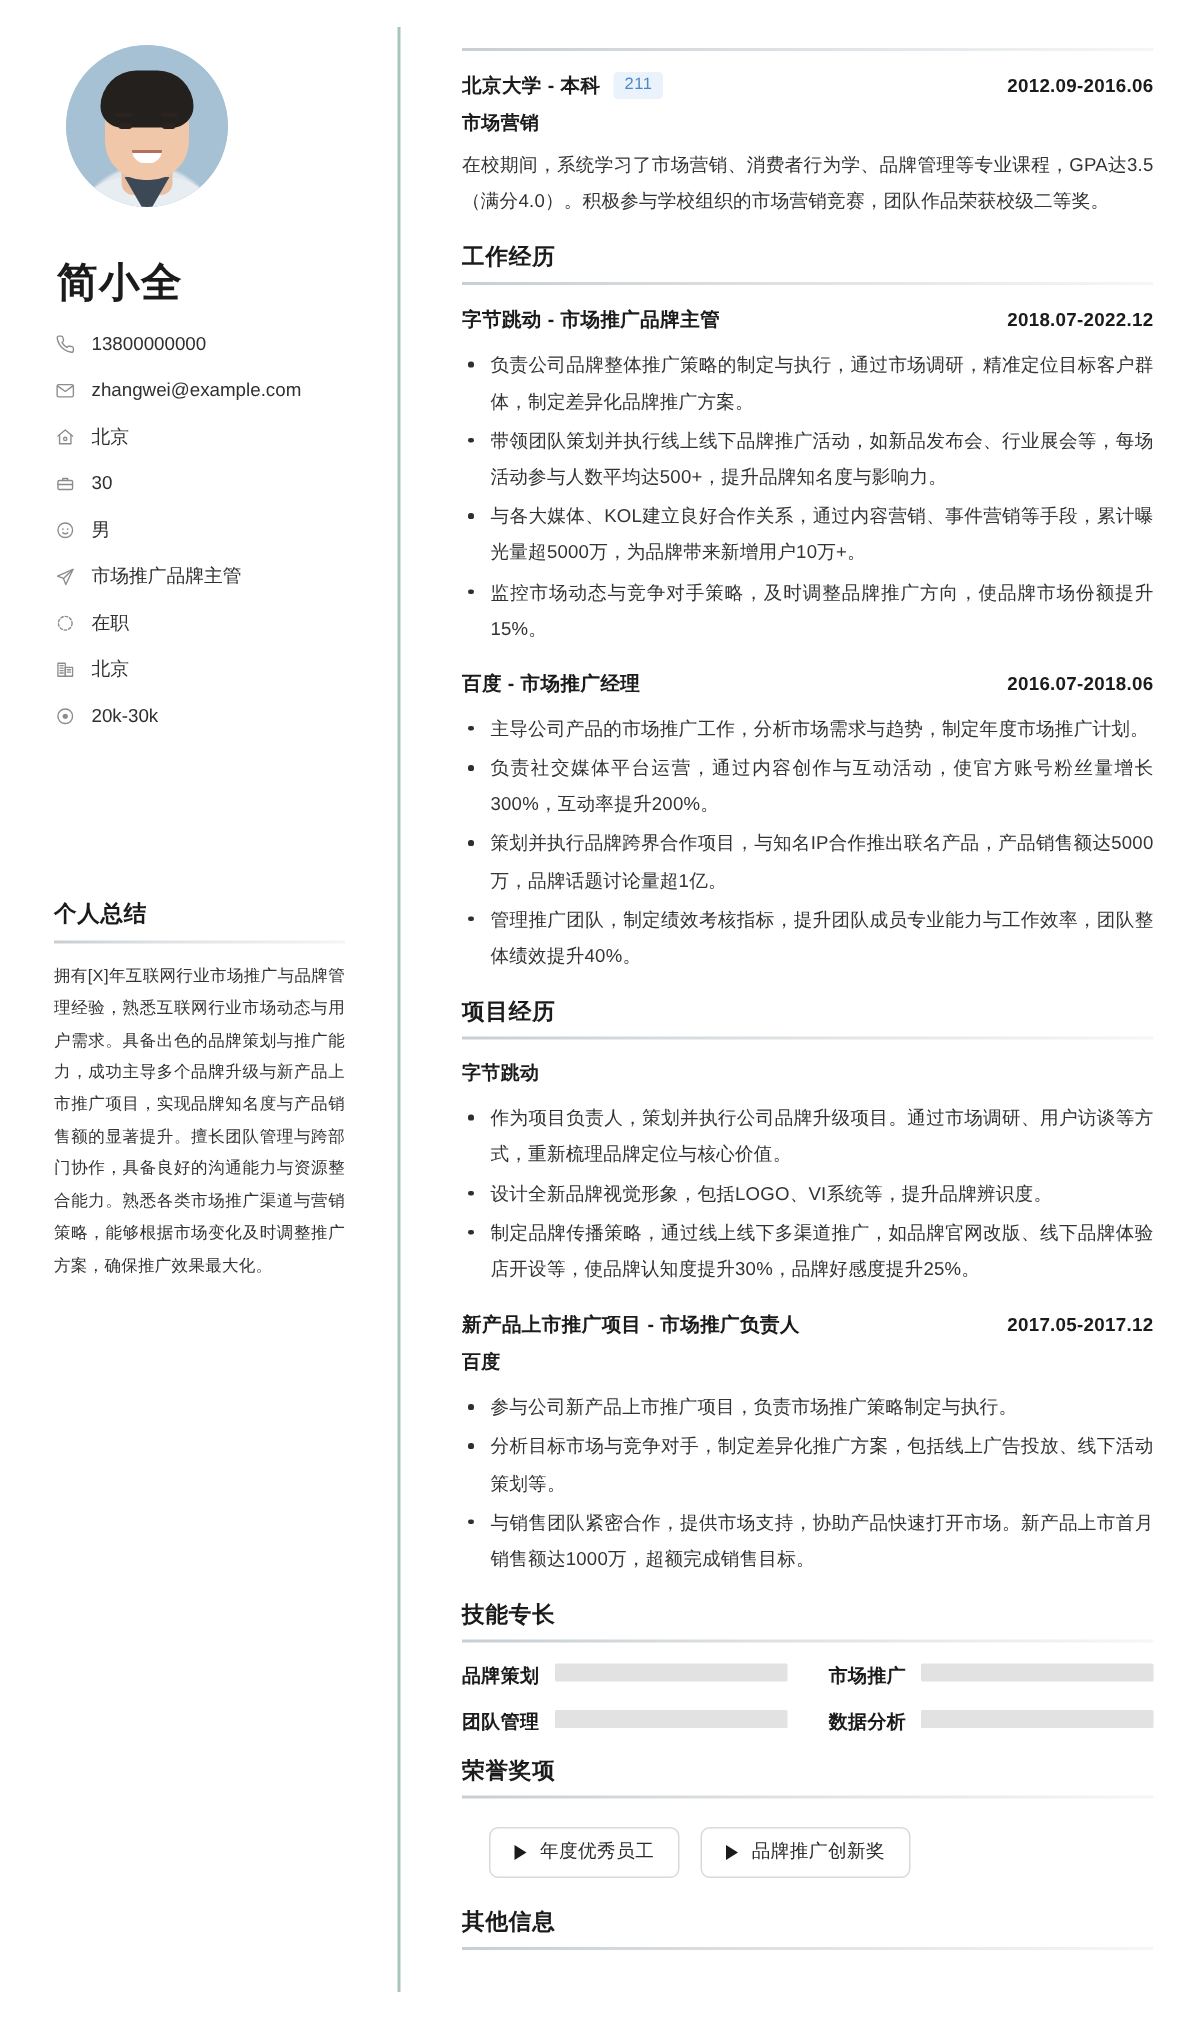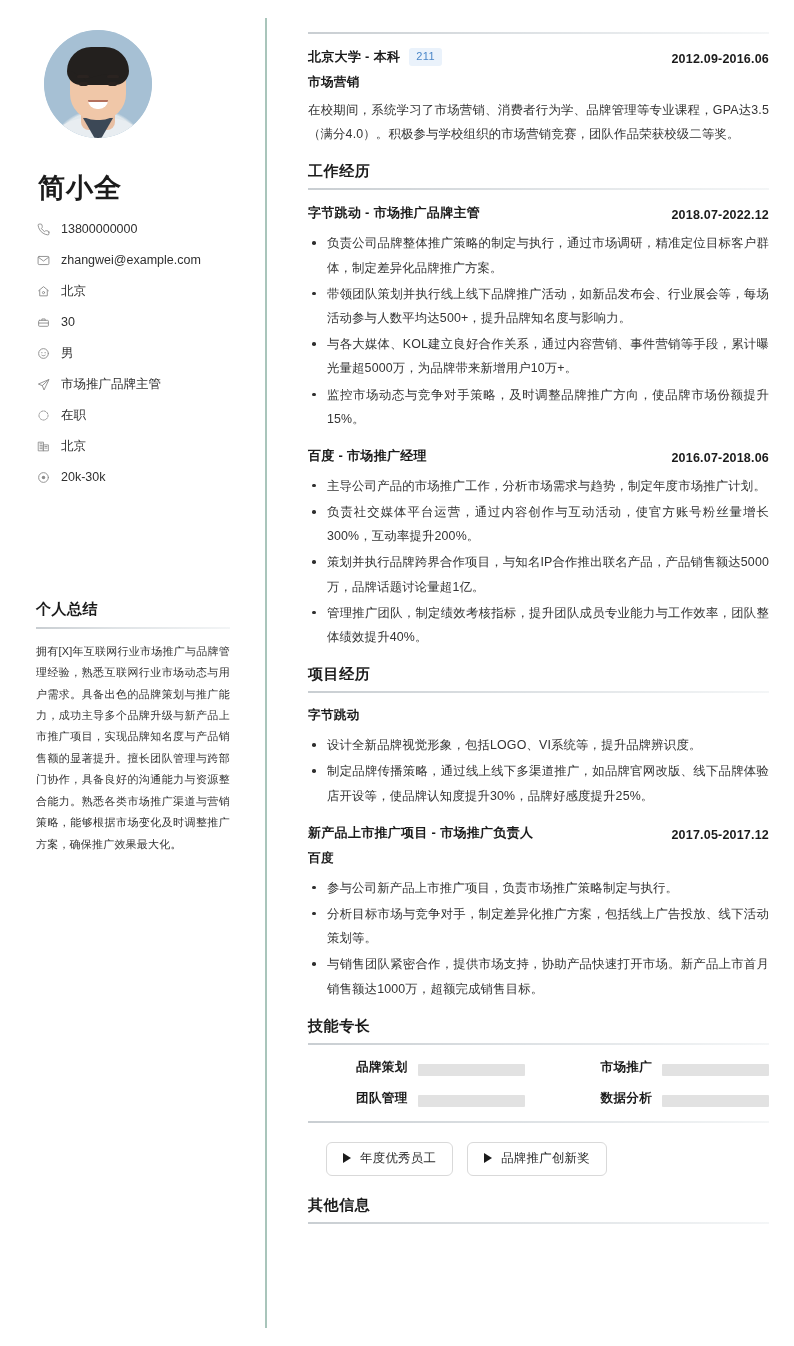--- a/index.html
+++ b/index.html
@@ -141,21 +141,21 @@
   }
   .section-rule {
     height: 2px; border: 0;
     background: linear-gradient(to right, #c9ced2 0%, #dde1e4 45%, #f4f6f7 100%);
     margin-bottom: 14px;
   }
 
   .entry { margin-bottom: 16px; }
   .entry-head {
     display: flex;
-    align-items: flex-end;
+    align-items: center;
     justify-content: space-between;
     gap: 12px;
   }
   .entry-title {
     font-size: 13px;
     font-weight: 700;
     color: #1b1b1b;
     letter-spacing: .3px;
     display: flex;
     align-items: center;
@@ -215,21 +215,21 @@
     background: #2f2f2f;
   }
 
   
   .skill-grid {
     display: grid;
     grid-template-columns: 1fr 1fr;
     gap: 14px 28px;
     margin-bottom: 6px;
   }
-  .skill-row { display: flex; align-items: flex-end; gap: 10px; margin-left: 48px; }
+  .skill-row { display: flex; align-items: flex-start; gap: 10px; }
   .skill-label {
     font-size: 12.6px;
     font-weight: 700;
     color: #1b1b1b;
     white-space: nowrap;
     letter-spacing: .3px;
   }
   .skill-track {
     flex: 1 1 auto;
     height: 12px;
@@ -451,20 +451,21 @@
       </div>
     </section>
 
     <section class="section">
       <h2 class="section-title">项目经历</h2>
       <hr class="section-rule">
 
       <div class="entry">
         <div class="entry-sub">字节跳动</div>
         <ul class="bullets">
+          <li class="bullet">作为项目负责人，策划并执行公司品牌升级项目。通过市场调研、用户访谈等方式，重新梳理品牌定位与核心价值。</li>
           <li class="bullet">设计全新品牌视觉形象，包括LOGO、VI系统等，提升品牌辨识度。</li>
           <li class="bullet">制定品牌传播策略，通过线上线下多渠道推广，如品牌官网改版、线下品牌体验店开设等，使品牌认知度提升30%，品牌好感度提升25%。</li>
         </ul>
       </div>
 
       <div class="entry">
         <div class="entry-head">
           <div class="entry-title">新产品上市推广项目 - 市场推广负责人</div>
           <div class="entry-date">2017.05-2017.12</div>
         </div>
@@ -503,20 +504,21 @@
         <div class="skill-row">
           <span class="skill-label">数据分析</span>
           <span class="skill-track">
             <span class="skill-fill" style="width: 75%;"></span>
           </span>
         </div>
       </div>
     </section>
 
     <section class="section">
+      <h2 class="section-title">荣誉奖项</h2>
       <hr class="section-rule">
 
       <div class="honor-row">
         <span class="honor-pill">
           <span class="tri"></span>
           <span>年度优秀员工</span>
         </span>
         <span class="honor-pill">
           <span class="tri"></span>
           <span>品牌推广创新奖</span>

